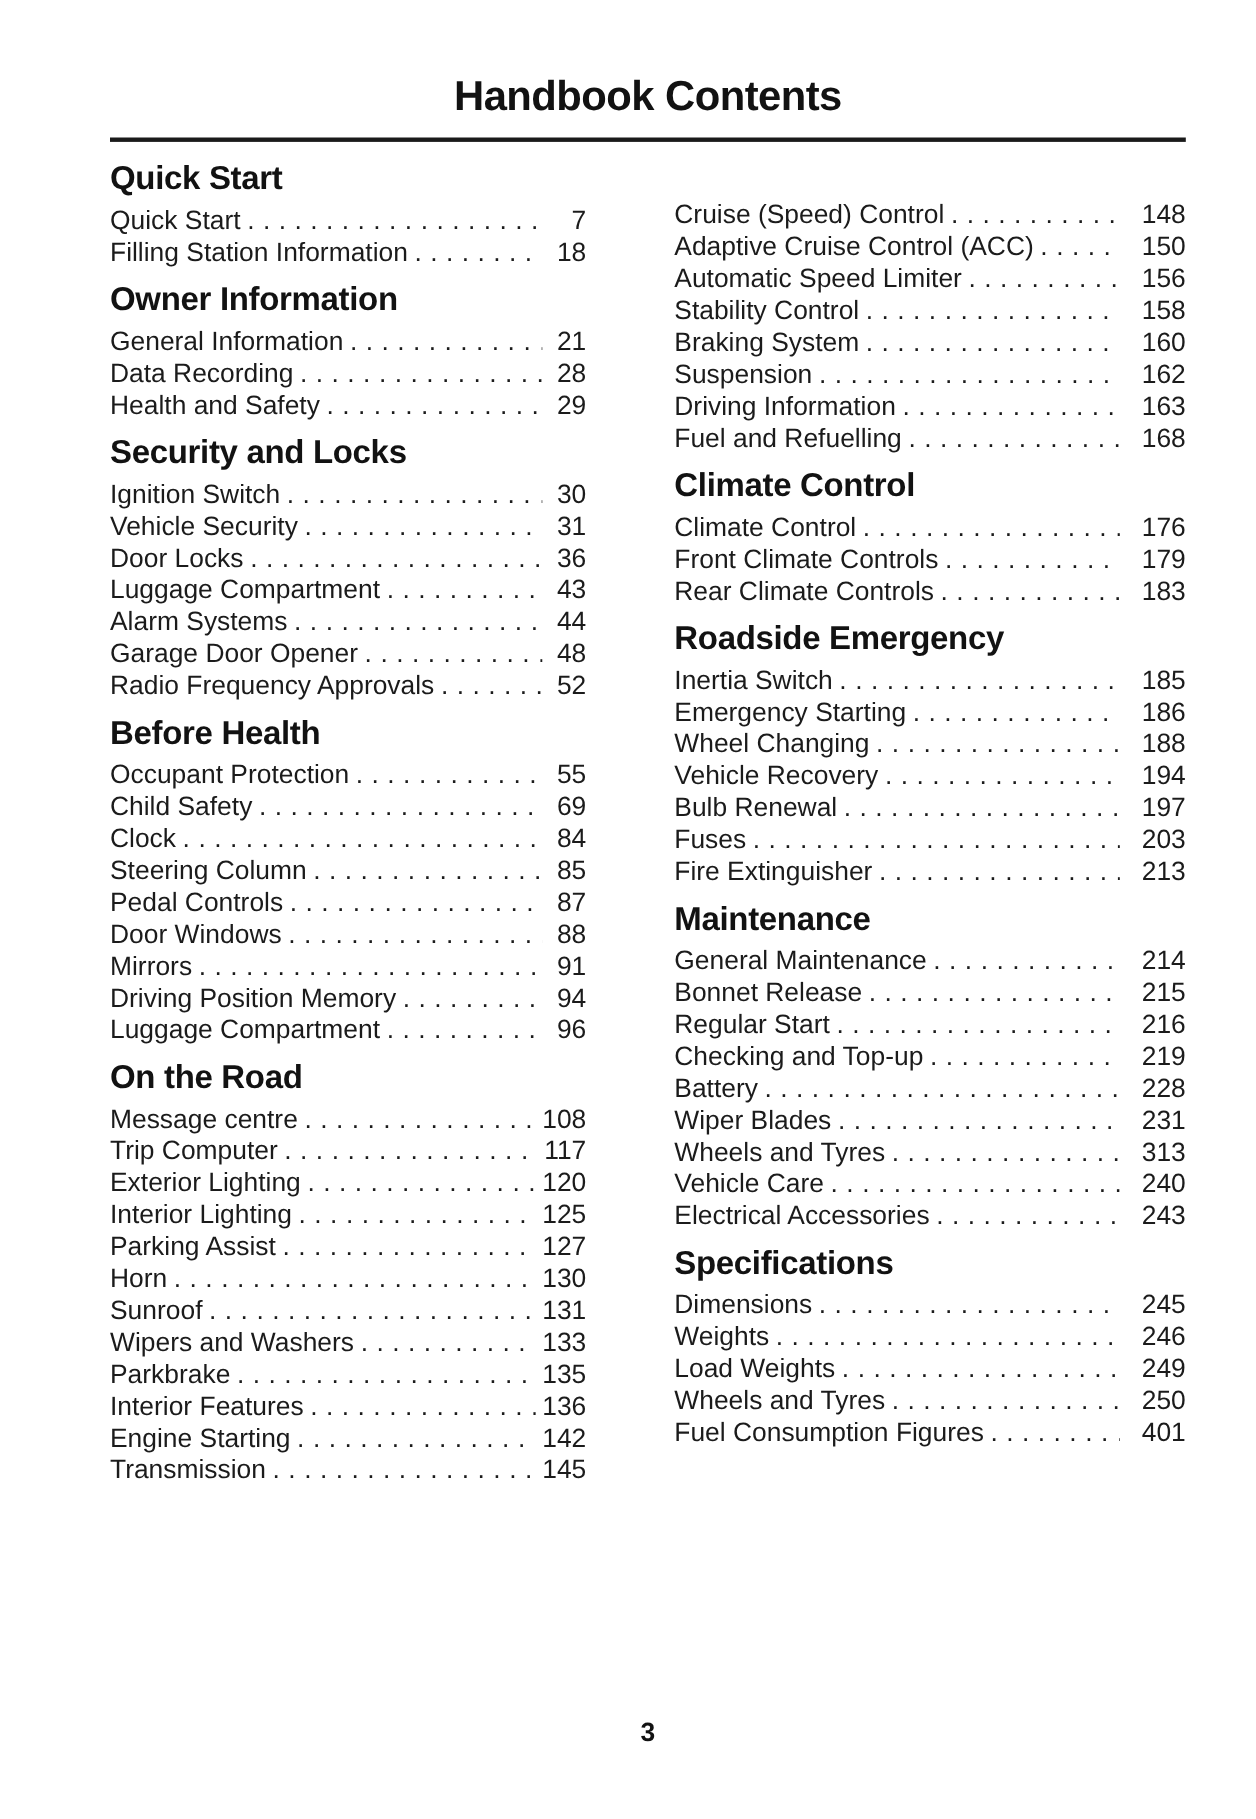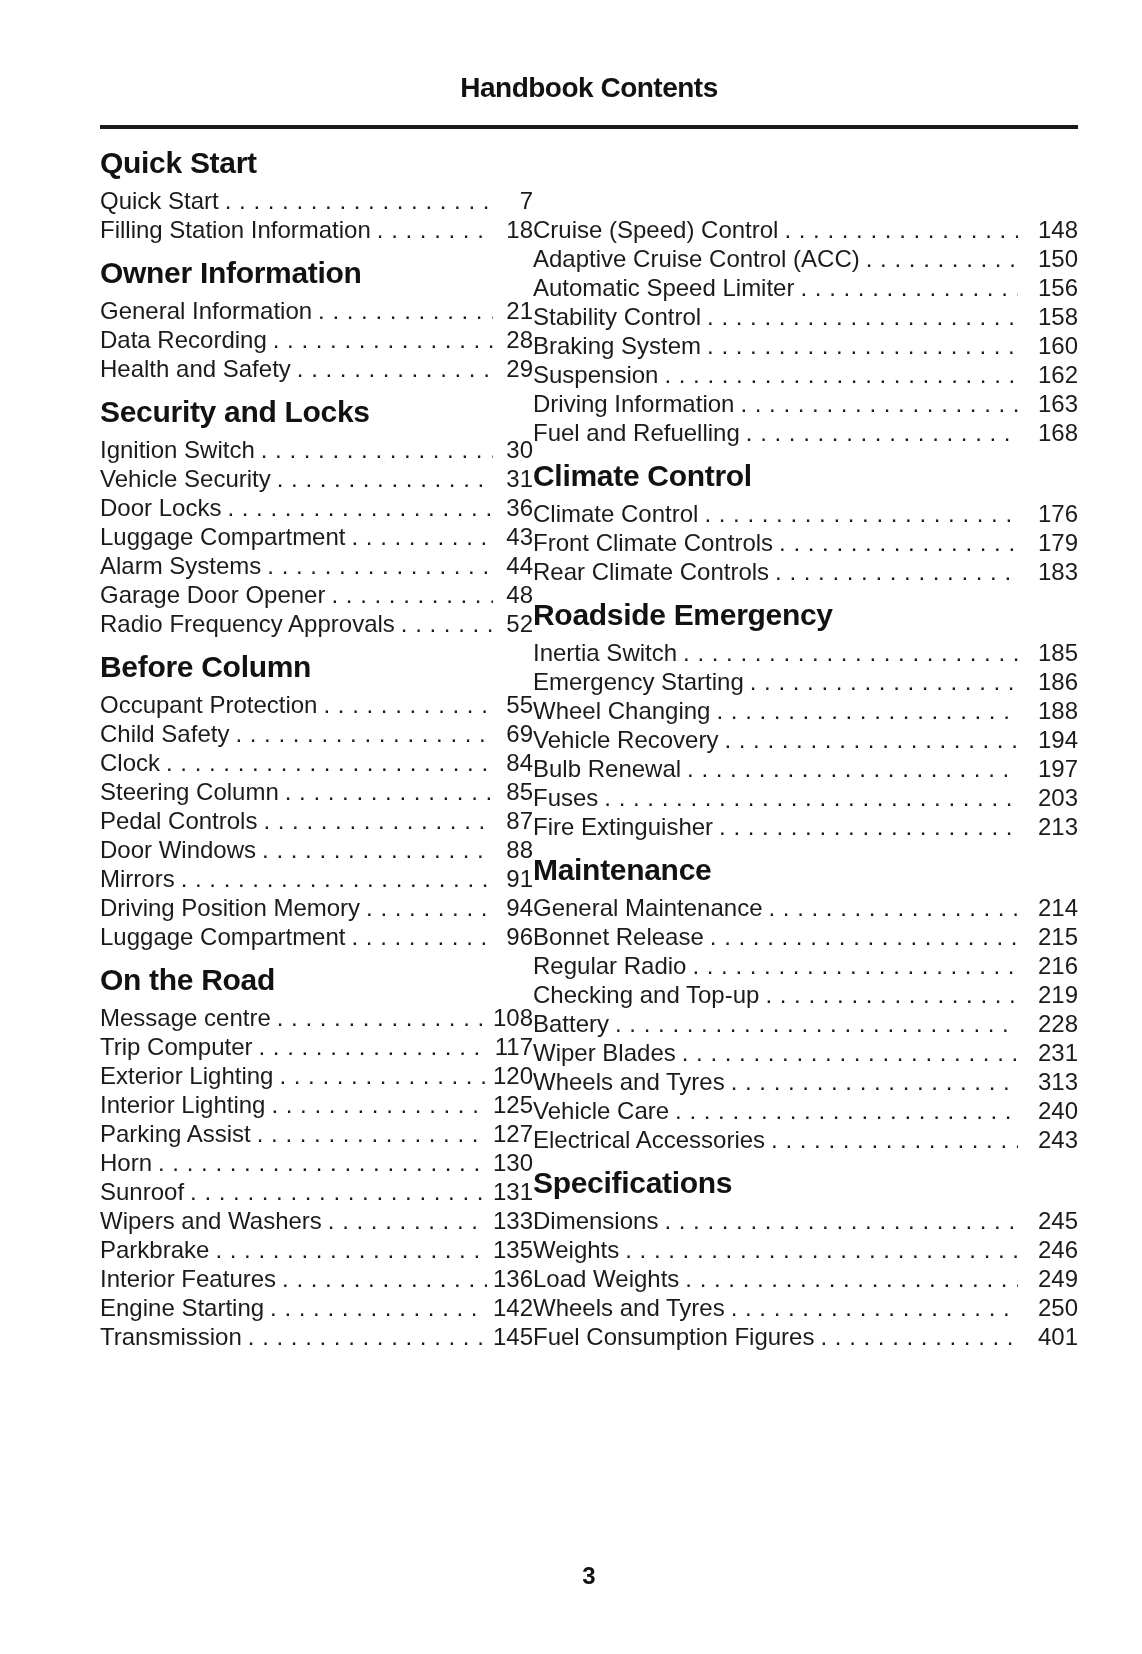--- a/index.html
+++ b/index.html
@@ -16,37 +16,38 @@
     font-family: "Liberation Sans", "DejaVu Sans", sans-serif;
     -webkit-font-smoothing: antialiased;
   }
   .page {
     position: relative;
     width: 978px;
     padding: 64px 64px 0 100px;
     box-sizing: content-box;
   }
   .page-title {
-    font-size: 28px;
+    font-size: 38px;
     font-weight: bold;
     line-height: 48px;
     text-align: center;
     letter-spacing: -0.5px;
     margin: 0 0 13px 0;
     color: #121212;
   }
   .title-rule {
     border: none;
     border-top: 4px solid #1a1a1a;
     margin: 0 0 17px 0;
     height: 0;
   }
   .toc-columns {
     display: flex;
-    align-items: flex-end;
+    gap: 80px;
+    align-items: center;
   }
   .toc-column { min-width: 0; }
   .toc-column.col-left  { flex: 0 0 433px; }
   .toc-column.col-right { flex: 1 1 auto; }
   .toc-section { margin: 0; }
   .section-heading {
     font-size: 30px;
     font-weight: bold;
     line-height: 34px;
     letter-spacing: -0.3px;
@@ -166,21 +167,21 @@
             <span class="toc-dots"></span>
             <span class="toc-page">48</span>
           </div>
           <div class="toc-entry">
             <span class="toc-label">Radio Frequency Approvals</span>
             <span class="toc-dots"></span>
             <span class="toc-page">52</span>
           </div>
         </section>
         <section class="toc-section">
-          <h2 class="section-heading">Before Column</h2>
+          <h2 class="section-heading">Before Health</h2>
           <div class="toc-entry">
             <span class="toc-label">Occupant Protection</span>
             <span class="toc-dots"></span>
             <span class="toc-page">55</span>
           </div>
           <div class="toc-entry">
             <span class="toc-label">Child Safety</span>
             <span class="toc-dots"></span>
             <span class="toc-page">69</span>
           </div>
@@ -389,21 +390,21 @@
             <span class="toc-label">General Maintenance</span>
             <span class="toc-dots"></span>
             <span class="toc-page">214</span>
           </div>
           <div class="toc-entry">
             <span class="toc-label">Bonnet Release</span>
             <span class="toc-dots"></span>
             <span class="toc-page">215</span>
           </div>
           <div class="toc-entry">
-            <span class="toc-label">Regular Radio</span>
+            <span class="toc-label">Regular Start</span>
             <span class="toc-dots"></span>
             <span class="toc-page">216</span>
           </div>
           <div class="toc-entry">
             <span class="toc-label">Checking and Top-up</span>
             <span class="toc-dots"></span>
             <span class="toc-page">219</span>
           </div>
           <div class="toc-entry">
             <span class="toc-label">Battery</span>

